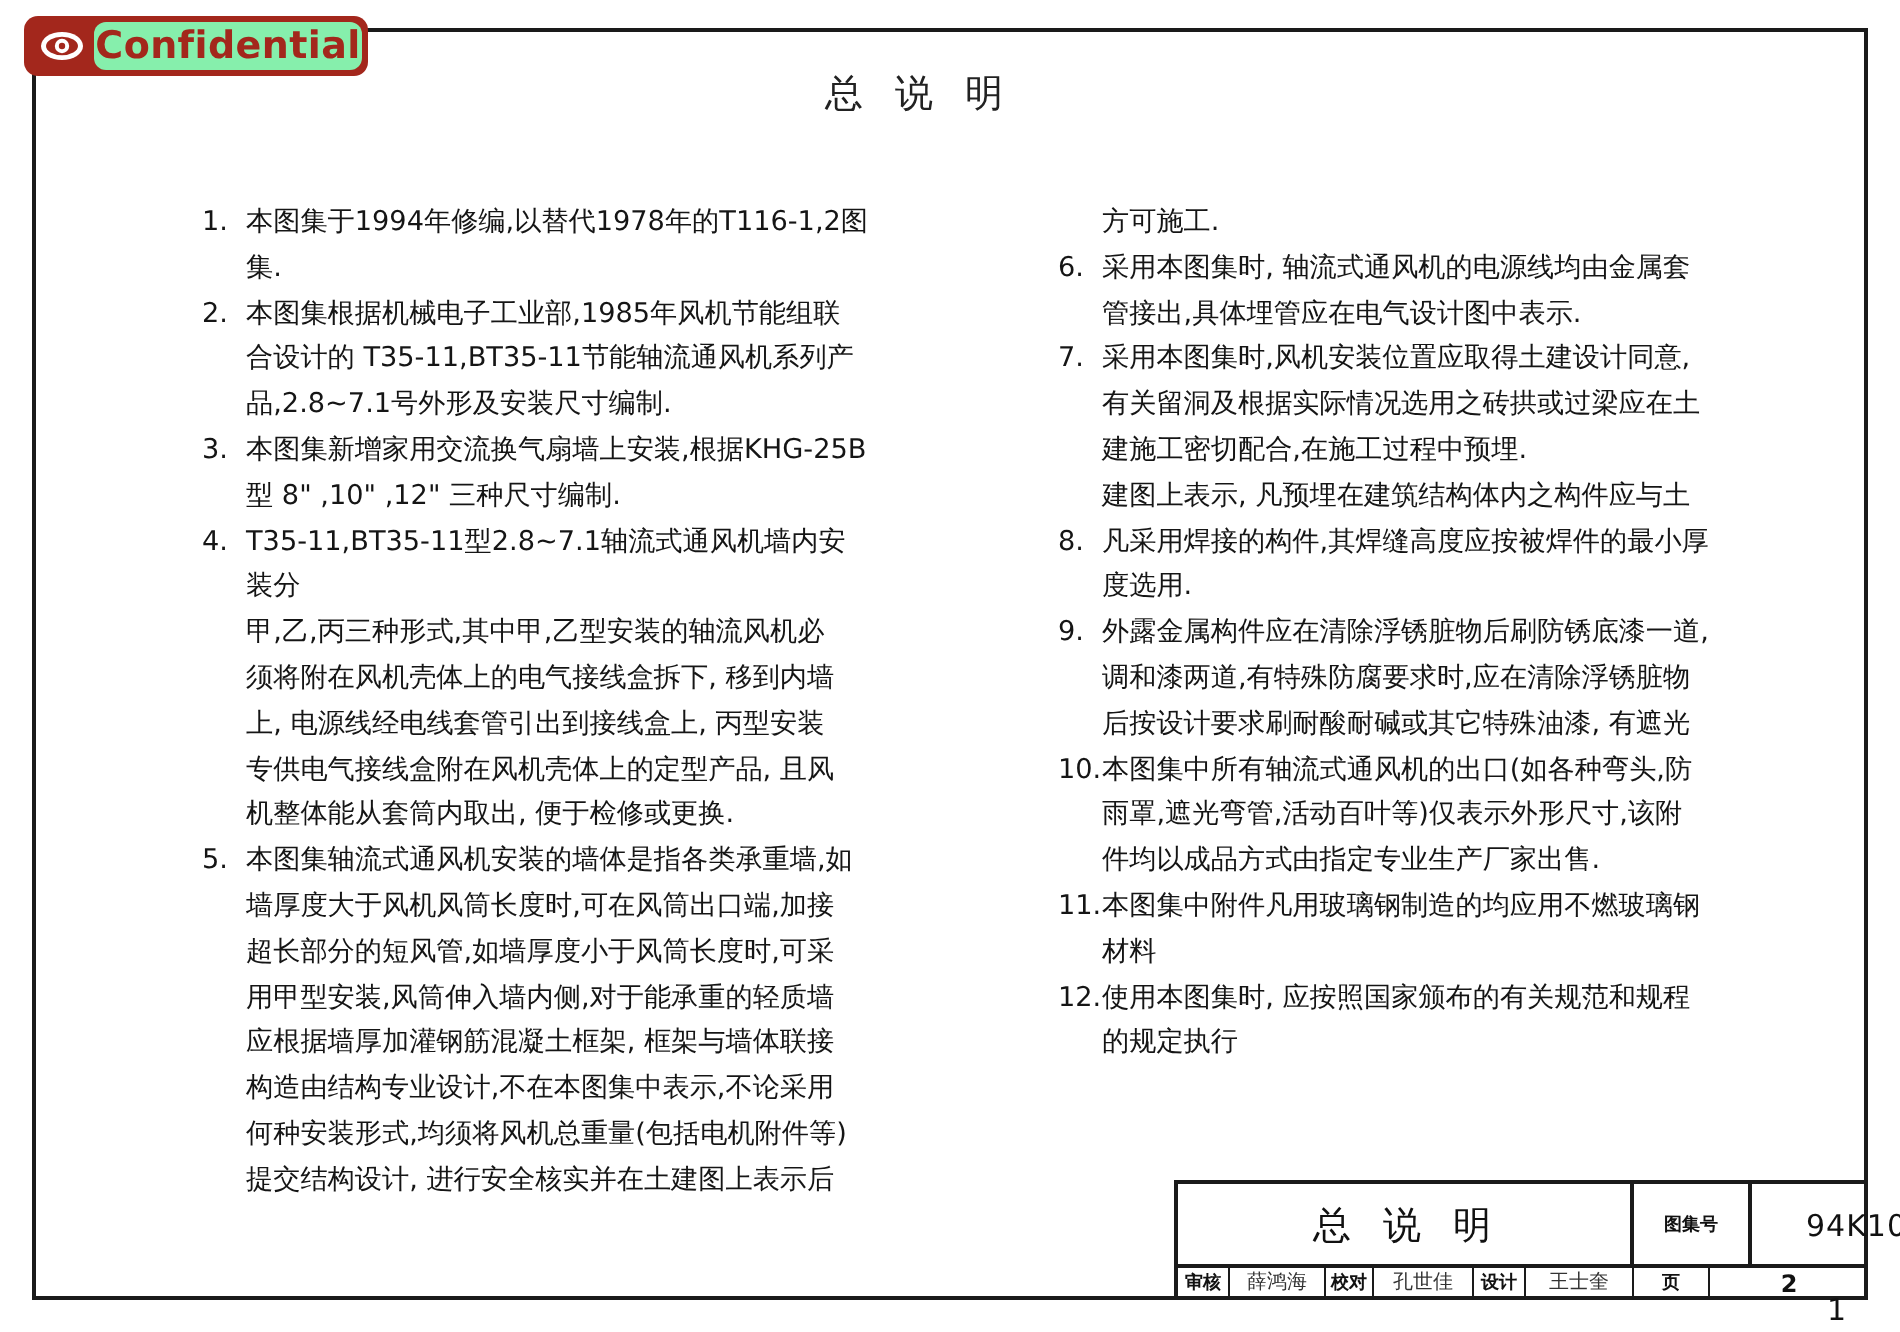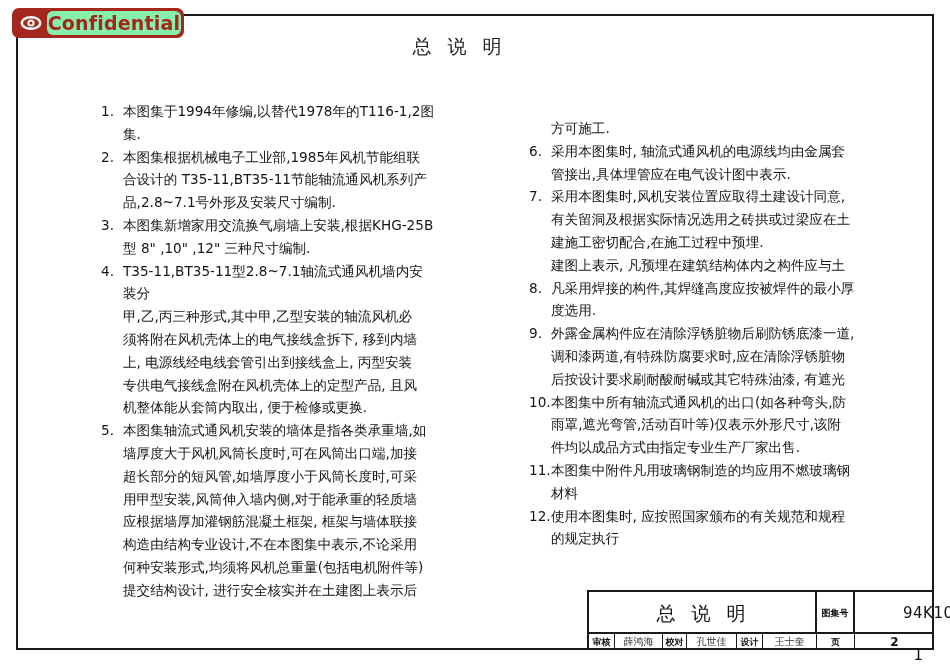--- a/index.html
+++ b/index.html
@@ -11,31 +11,31 @@
              background: #a3271c; border-radius: 7px; display: flex; align-items: center;
              box-sizing: border-box; padding: 3px; z-index: 5; }
     .badge .eye { width: 32px; height: 24px; display: flex; align-items: center; justify-content: center; }
     .badge .label { flex: 1; height: 24px; background: #86efac; border-radius: 6px; color: #a3271c;
                     font-family: "DejaVu Sans", sans-serif; font-weight: bold; font-size: 19px;
                     line-height: 24px; text-align: center; letter-spacing: 0.2px; }
     .page-title { position: absolute; left: 400px; top: 34px; width: 130px; text-align: center;
                   font-size: 19px; letter-spacing: 16px; color: #222; }
     .col { position: absolute; font-size: 13.6px; line-height: 22.8px; color: #151515; }
     .col.left { left: 101px; top: 100px; width: 335px; }
-    .col.right { left: 529px; top: 100px; width: 335px; margin-top: 17px; }
+    .col.right { left: 529px; top: 100px; width: 335px; }
     .note { display: flex; }
     .note .num { flex: 0 0 auto; white-space: pre; }
     .note .txt { flex: 1; }
     .cont { padding-left: 22px; }
     .title-block { position: absolute; left: 587px; top: 590px; width: 347px; height: 60px;
                    border-top: 2px solid #1a1a1a; border-left: 2px solid #1a1a1a; box-sizing: border-box; }
     .tb-main { position: absolute; left: 0; top: 0; width: 228px; height: 42px;
                border-right: 2px solid #1a1a1a; border-bottom: 2px solid #1a1a1a; box-sizing: border-box;
                font-size: 19px; letter-spacing: 16px; text-align: center; line-height: 42px; padding-left: 14px; }
-    .tb-label { position: absolute; left: 228px; top: 0; width: 38px; height: 42px;
+    .tb-label { position: absolute; left: 228px; top: 0; width: 59px; height: 42px;
                 border-right: 2px solid #1a1a1a; border-bottom: 2px solid #1a1a1a; box-sizing: border-box;
                 font-size: 9px; font-weight: bold; text-align: center; line-height: 42px; }
     .tb-value { position: absolute; left: 266px; top: 0; width: 79px; height: 42px;
                 border-bottom: 2px solid #1a1a1a; box-sizing: border-box;
                 font-size: 15px; text-align: center; line-height: 42px; letter-spacing: 0.5px; padding-left: 48px; }
     .tb-row { position: absolute; left: 0; top: 42px; width: 345px; height: 16px; display: flex; align-items: center; }
     .tb-cell { height: 16px; border-right: 1.5px solid #1a1a1a; box-sizing: border-box;
                font-size: 9px; line-height: 16px; text-align: center; overflow: hidden; white-space: nowrap; }
     .tb-cell.lbl { font-weight: bold; }
     .tb-cell.sig { font-family: "DejaVu Serif", serif; font-size: 10px; color: #333; }

